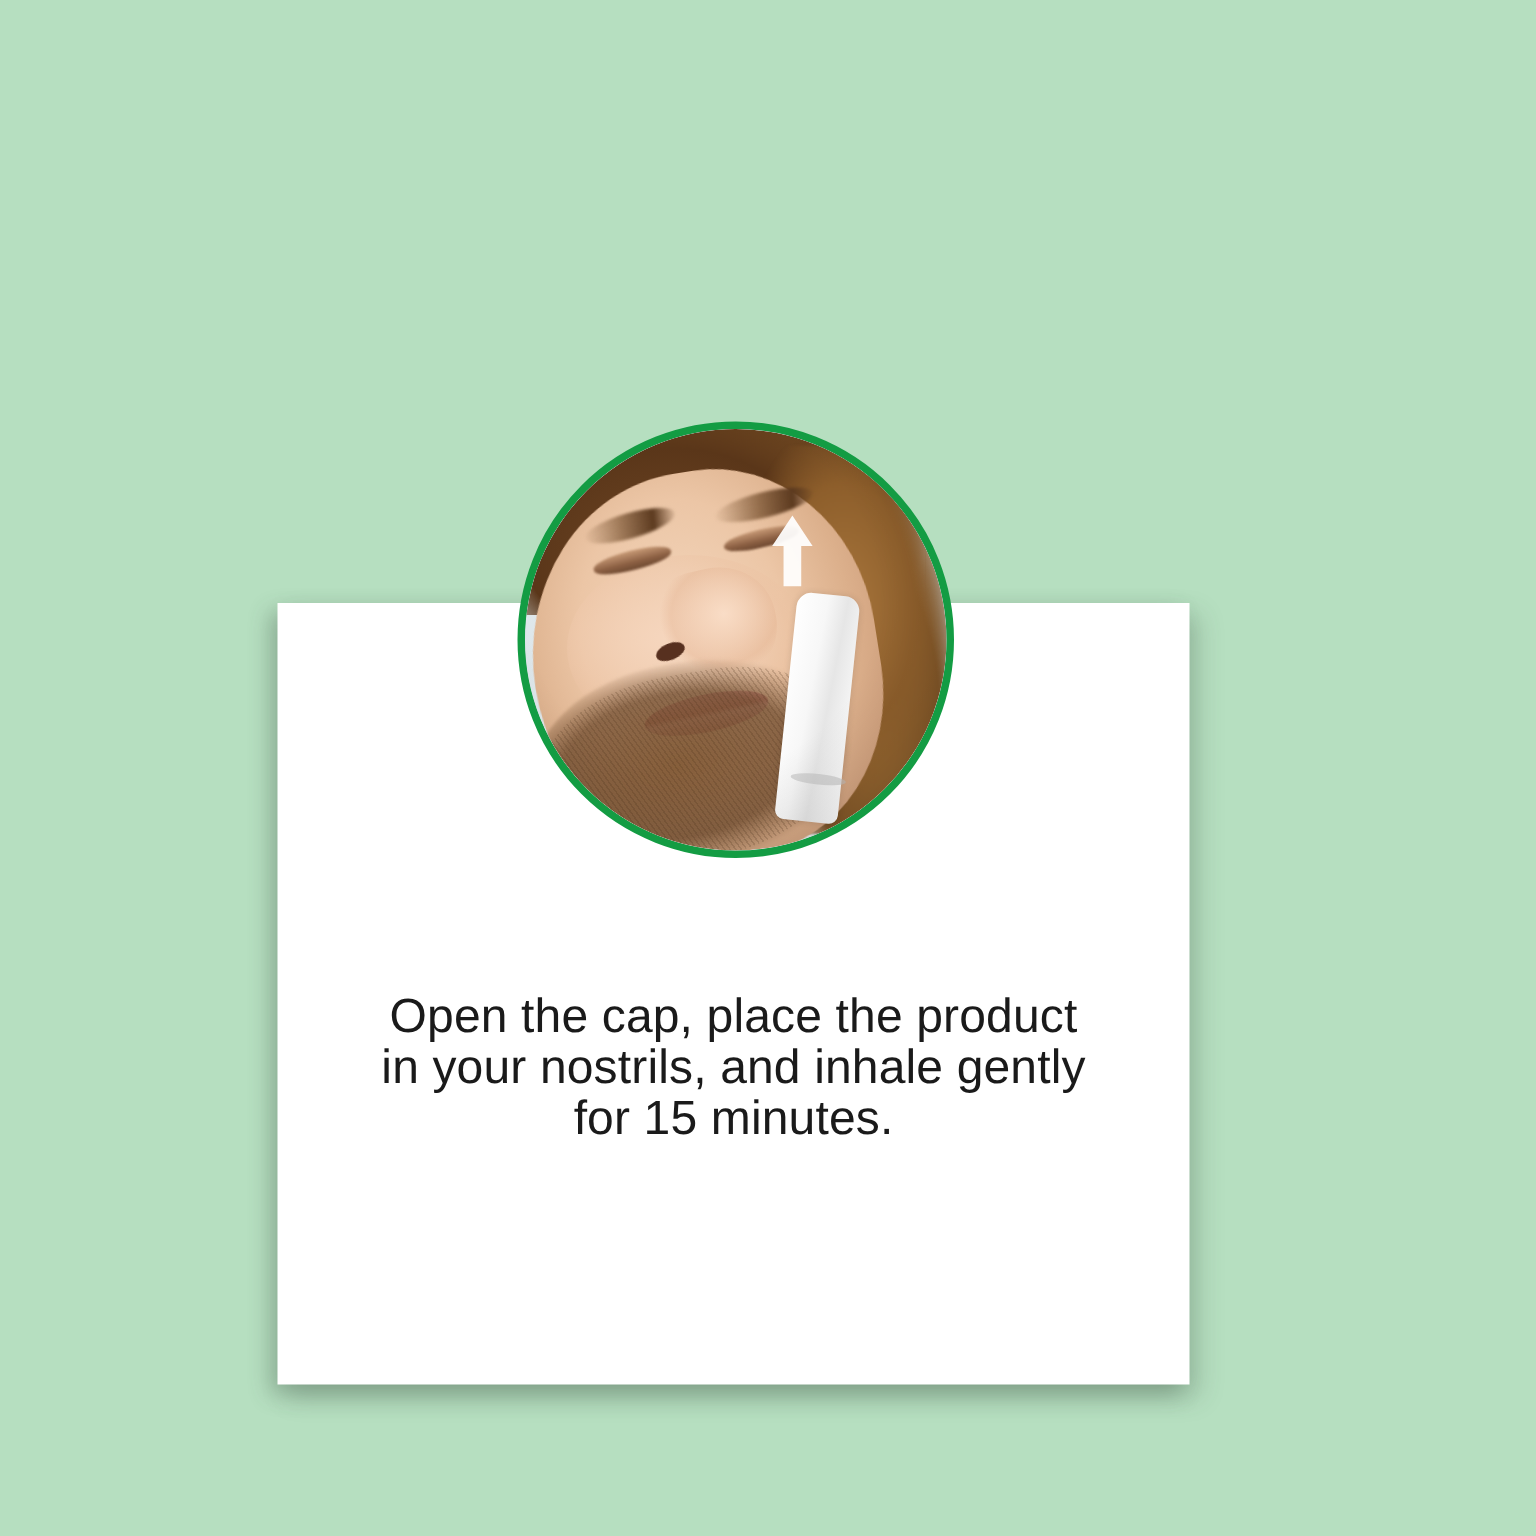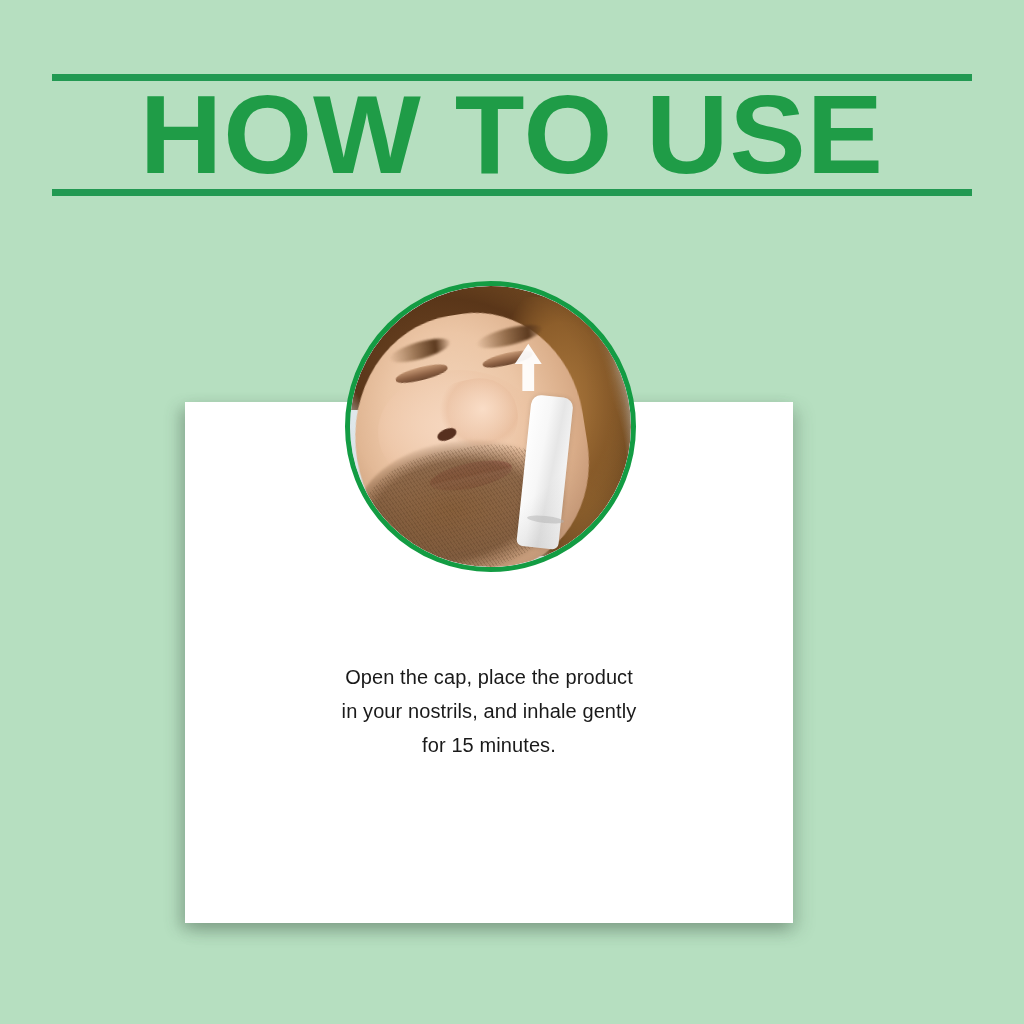--- a/index.html
+++ b/index.html
@@ -66,21 +66,21 @@
                  6px 8px 16px rgba(60,80,65,0.22);
   }
 
   .card-text {
     position: absolute;
     left: 0;
     top: 258px;
     width: 608px;
     text-align: center;
     font-family: "Liberation Sans", sans-serif;
-    font-size: 20px;
+    font-size: 32px;
     line-height: 34px;
     color: #1a1a1a;
     letter-spacing: 0.1px;
     white-space: pre-line;
   }
 
   
   .photo-circle {
     position: absolute;
     left: 345px;
@@ -250,27 +250,20 @@
     border-radius: 50%;
     background: radial-gradient(ellipse 72% 72% at 42% 40%, rgba(0,0,0,0) 58%, rgba(0,0,0,0.12) 100%);
     pointer-events: none;
   }
 </style>
 </head>
 <body>
 
 <div id="stage">
 
-  <div class="header-block">
-    <div class="rule"></div>
-    <div class="title-wrap">
-      <div class="title">HOW TO USE</div>
-    </div>
-    <div class="rule rule-bottom"></div>
-  </div>
 
   <div class="card">
     <div class="card-text">Open the cap, place the product
 in your nostrils, and inhale gently
 for 15 minutes.</div>
   </div>
 
   <div class="photo-circle">
     <div class="photo-inner">
       <div class="ph-bg"></div>

